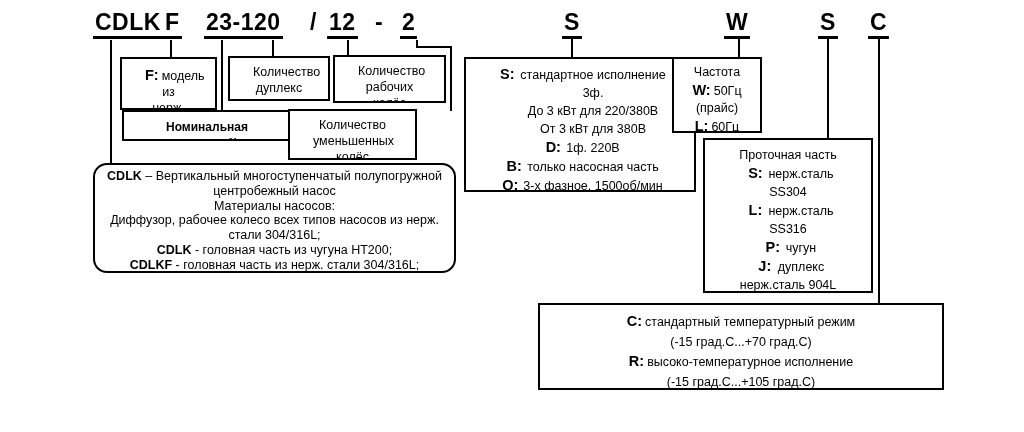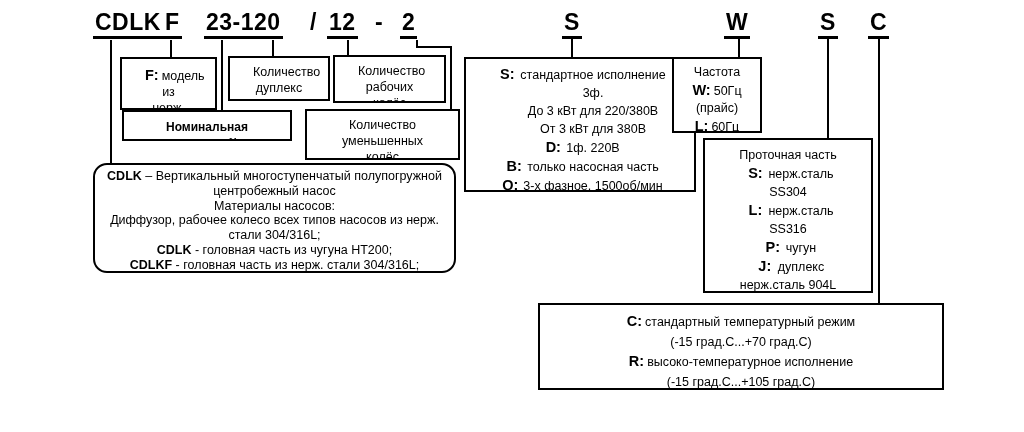--- a/index.html
+++ b/index.html
@@ -74,21 +74,21 @@
   </div>
 
   <div class="box" style="left:333px;top:55px;width:113px;height:48px">
     <span>Количество рабочих колёс</span>
   </div>
 
   <div class="box b-flow" style="left:122px;top:110px;width:170px;height:31px">
     <span>Номинальная подача, м³/ч</span>
   </div>
 
-  <div class="box" style="left:305px;top:109px;width:155px;height:51px">
+  <div class="box" style="left:288px;top:109px;width:129px;height:51px">
     <span>Количество уменьшенных колёс</span>
   </div>
 
   <div class="box b-desc" style="left:93px;top:163px;width:363px;height:110px">
     <div><span class="key">CDLK</span><span> – Вертикальный многоступенчатый полупогружной центробежный насос</span></div>
     <div><span>Материалы насосов:</span></div>
     <div><span>Диффузор, рабочее колесо всех типов насосов из нерж. стали 304/316L;</span></div>
     <div><span class="key">CDLK</span><span> - головная часть из чугуна HT200;</span></div>
     <div><span class="key">CDLKF</span><span> - головная часть из нерж. стали 304/316L;</span></div>
   </div>

